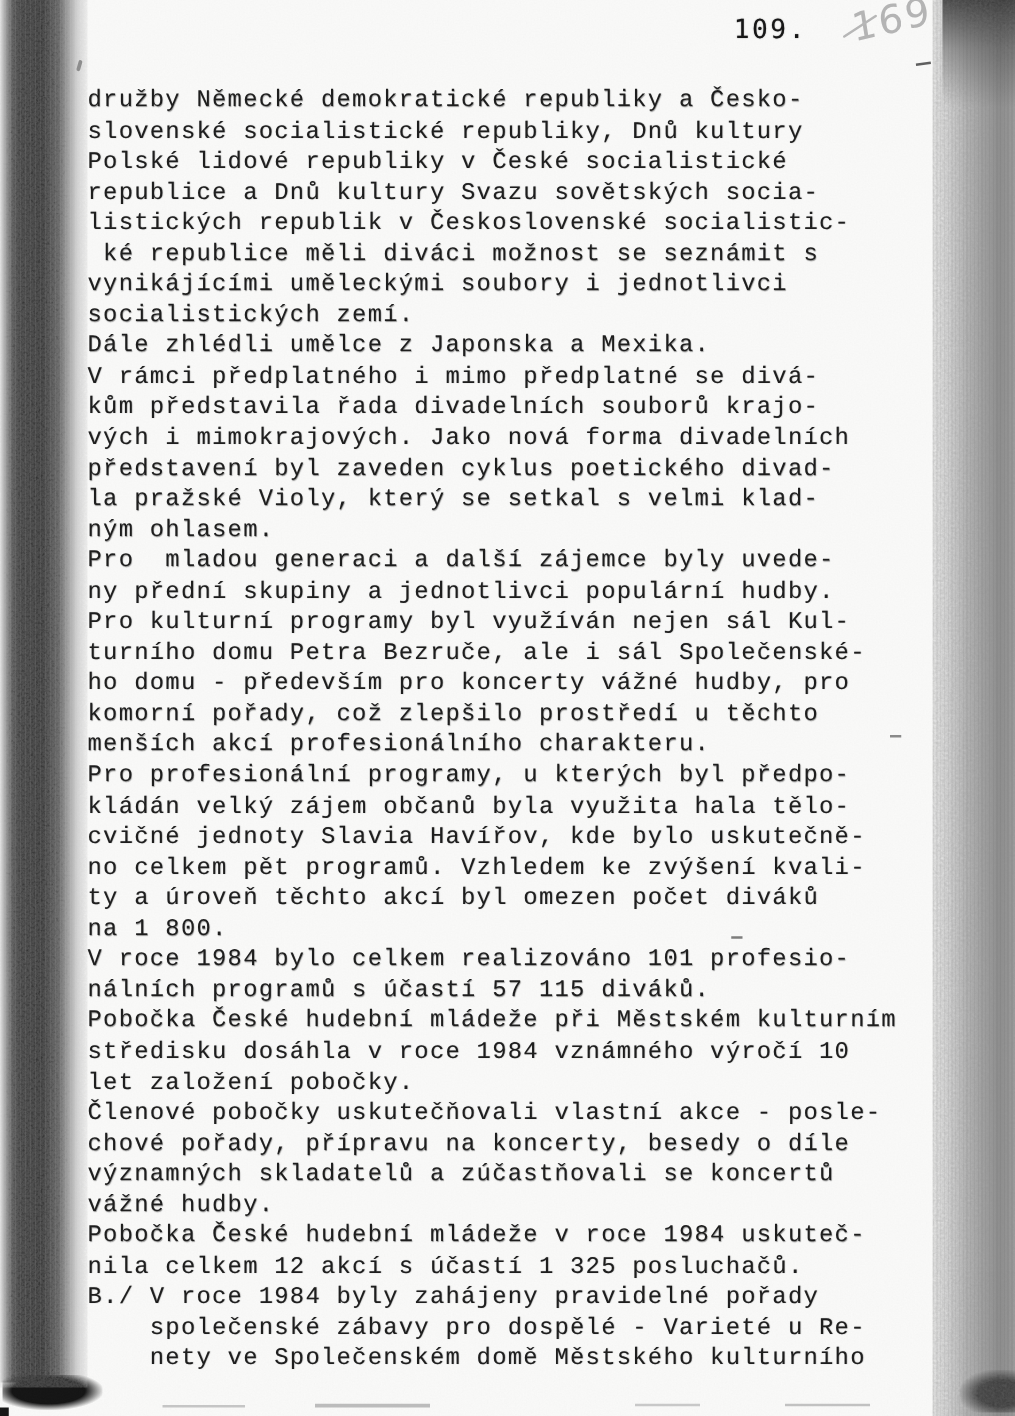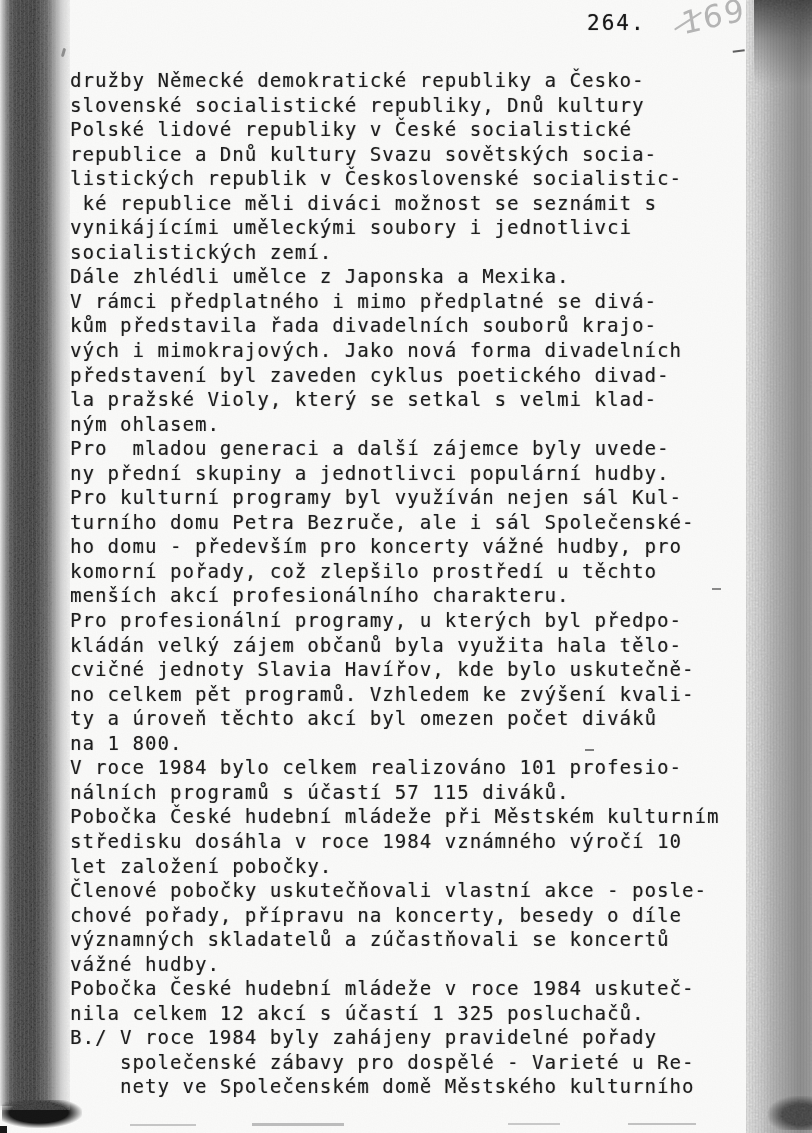--- a/index.html
+++ b/index.html
@@ -129,21 +129,21 @@
     position: absolute;
     left: 70px; top: 68px;
     width: 680px;
     color: #1e1e1e;
     font-size: 19px;
     line-height: 24.55px;
     letter-spacing: 1.05px;
     white-space: pre;
     text-shadow: 0.4px 0.4px 0.8px rgba(25,25,25,0.45);
   }
-  .typed-text .line { height: 24.55px; }
+  .typed-text .line { height: 24.55px; font-family: Liberation Mono, monospace; }
 
   
   .artifact { position: absolute; pointer-events: none; }
   .a-tick-topleft {
     left: 62px; top: 48px; width: 3px; height: 9px;
     background: #8d8d8d; transform: rotate(16deg); border-radius: 2px;
   }
   .a-curl-topright {
     left: 733px; top: 50px; width: 12px; height: 4px;
     border-top: 2px solid #5f5f5f;
@@ -188,21 +188,21 @@
     <rect width="100%" height="100%" filter="url(#grainR)"></rect>
   </svg>
   <svg class="page-noise" xmlns="http://www.w3.org/2000/svg">
     <filter id="grainP">
         <feTurbulence type="fractalNoise" baseFrequency="0.8" numOctaves="2" seed="11"></feTurbulence>
       <feColorMatrix type="matrix" values="0 0 0 0 0.2  0 0 0 0 0.2  0 0 0 0 0.2  0.4 0.4 0.4 0 0"></feColorMatrix>
       </filter>
     <rect width="100%" height="100%" filter="url(#grainP)"></rect>
   </svg>
 
-  <div class="typed-page-number">264.</div>
+  <div class="typed-page-number">109.</div>
 
   <div class="handwritten-number">169</div>
   <div class="handwritten-strike"></div>
 
   <div class="typed-text"><div class="line">družby Německé demokratické republiky a Česko-</div><div class="line">slovenské socialistické republiky, Dnů kultury</div><div class="line">Polské lidové republiky v České socialistické</div><div class="line">republice a Dnů kultury Svazu sovětských socia-</div><div class="line">listických republik v Československé socialistic-</div><div class="line"> ké republice měli diváci možnost se seznámit s</div><div class="line">vynikájícími uměleckými soubory i jednotlivci</div><div class="line">socialistických zemí.</div><div class="line">Dále zhlédli umělce z Japonska a Mexika.</div><div class="line">V rámci předplatného i mimo předplatné se divá-</div><div class="line">kům představila řada divadelních souborů krajo-</div><div class="line">vých i mimokrajových. Jako nová forma divadelních</div><div class="line">představení byl zaveden cyklus poetického divad-</div><div class="line">la pražské Violy, který se setkal s velmi klad-</div><div class="line">ným ohlasem.</div><div class="line">Pro  mladou generaci a další zájemce byly uvede-</div><div class="line">ny přední skupiny a jednotlivci populární hudby.</div><div class="line">Pro kulturní programy byl využíván nejen sál Kul-</div><div class="line">turního domu Petra Bezruče, ale i sál Společenské-</div><div class="line">ho domu - především pro koncerty vážné hudby, pro</div><div class="line">komorní pořady, což zlepšilo prostředí u těchto</div><div class="line">menších akcí profesionálního charakteru.</div><div class="line">Pro profesionální programy, u kterých byl předpo-</div><div class="line">kládán velký zájem občanů byla využita hala tělo-</div><div class="line">cvičné jednoty Slavia Havířov, kde bylo uskutečně-</div><div class="line">no celkem pět programů. Vzhledem ke zvýšení kvali-</div><div class="line">ty a úroveň těchto akcí byl omezen počet diváků</div><div class="line">na 1 800.</div><div class="line">V roce 1984 bylo celkem realizováno 101 profesio-</div><div class="line">nálních programů s účastí 57 115 diváků.</div><div class="line">Pobočka České hudební mládeže při Městském kulturním</div><div class="line">středisku dosáhla v roce 1984 vznámného výročí 10</div><div class="line">let založení pobočky.</div><div class="line">Členové pobočky uskutečňovali vlastní akce - posle-</div><div class="line">chové pořady, přípravu na koncerty, besedy o díle</div><div class="line">významných skladatelů a zúčastňovali se koncertů</div><div class="line">vážné hudby.</div><div class="line">Pobočka České hudební mládeže v roce 1984 uskuteč-</div><div class="line">nila celkem 12 akcí s účastí 1 325 posluchačů.</div><div class="line">B./ V roce 1984 byly zahájeny pravidelné pořady</div><div class="line">    společenské zábavy pro dospělé - Varieté u Re-</div><div class="line">    nety ve Společenském domě Městského kulturního</div></div>
 
   <div class="artifact a-tick-topleft"></div>
   <div class="artifact a-curl-topright"></div>
   <div class="artifact a-underscore-kul"></div>
   <div class="artifact a-dash-mid"></div>

